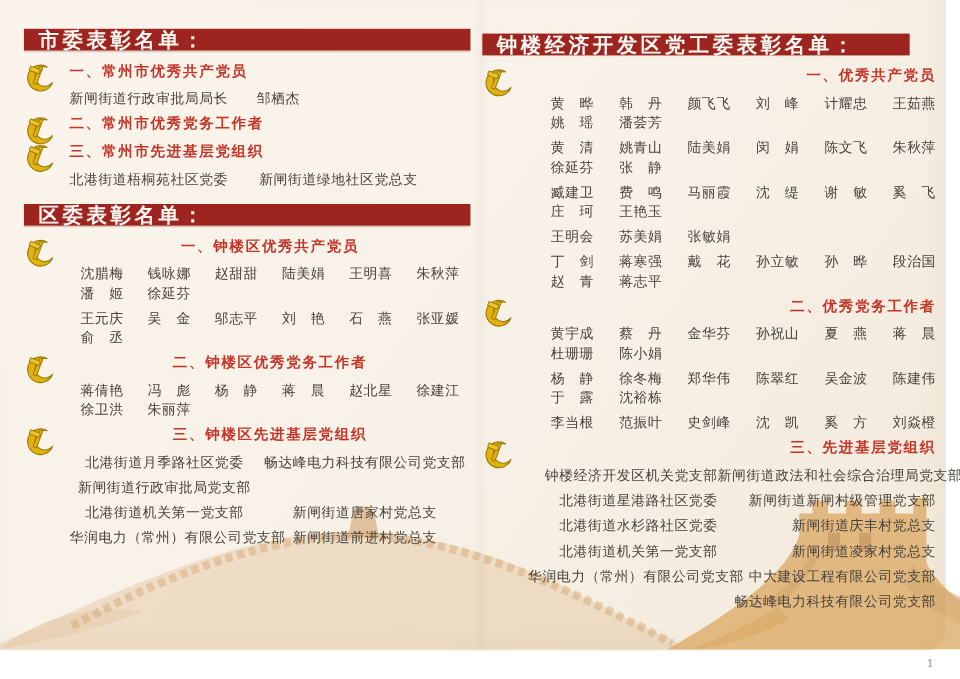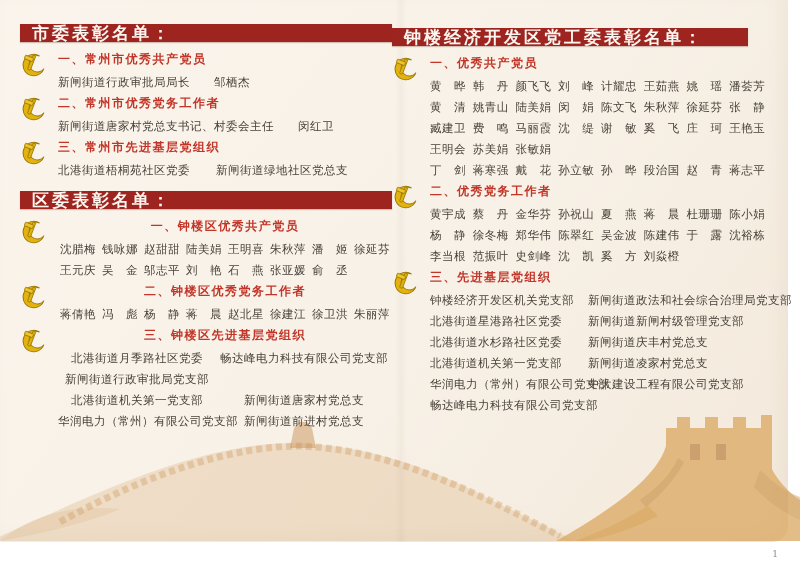--- a/index.html
+++ b/index.html
@@ -23,21 +23,21 @@
     box-shadow:inset -8px -8px 16px rgba(120,90,50,.05);
   }
   .fold{
     position:absolute;left:395px;top:0;bottom:24px;width:12px;
     background:linear-gradient(90deg,rgba(80,50,20,0) 0%,rgba(80,50,20,.035) 50%,rgba(80,50,20,0) 100%);
     pointer-events:none;
   }
   .wall-art{position:absolute;left:0;top:0;pointer-events:none;}
   .page-col{position:absolute;z-index:2;}
   .page-left{left:20px;top:24px;width:372px;}
-  .page-right{left:392px;top:28px;width:378px;}
+  .page-right{left:402px;top:28px;width:378px;text-align:right;}
   .bank + .bank{margin-top:13px;text-align:center;}
   .banner{
     width:100%;height:18px;display:flex;align-items:center;
     background:var(--banner-red);
     padding:0 12px;margin-bottom:9px;
     box-shadow:0 1px 1px rgba(100,30,20,.25);
   }
   .page-right .banner{width:356px;}
   .banner-text{
     color:#fbf7f0;font-size:17px;font-weight:bold;letter-spacing:3px;
@@ -45,21 +45,21 @@
     white-space:nowrap;
   }
   .section{position:relative;padding-left:38px;margin-bottom:5px;}
   .emblem{position:absolute;left:-2px;top:1px;width:30px;height:28px;transform:rotate(-14deg);}
   .sec-title{
     color:var(--heading-red);font-weight:bold;font-size:12px;
     letter-spacing:1.5px;margin:1px 0 6px 0;white-space:nowrap;
   }
   .row{margin:0 0 5px 0;}
   .row-names{
-    display:grid;grid-template-columns:repeat(8,1fr);
+    display:grid;grid-template-columns:repeat(6,1fr);
     column-gap:2px;
   }
   .row-orgs{
     display:grid;grid-template-columns:158px 1fr;column-gap:0;
   }
   .cell{
     font-family:"DejaVu Serif",serif;
     font-size:11.5px;line-height:16px;color:var(--ink);
     letter-spacing:.5px;white-space:nowrap;
   }
@@ -113,23 +113,20 @@
             <span class="cell" style="grid-column: 1 / -1;">新闸街道行政审批局局长　　邹栖杰</span>
           </div>
         </div>
         <div class="section">
           <svg class="emblem" viewBox="0 0 24 24" xmlns="http://www.w3.org/2000/svg">
     <path d="M19.5,5 A9.2,9.2 0 1,0 20.5,16.5 A7,7 0 1,1 19.5,5 Z" fill="#e2b20e" stroke="#9c7a06" stroke-width="0.8"></path>
     <rect x="10.2" y="2.5" width="2.6" height="13" rx="0.6" transform="rotate(35 11.5 9)" fill="#e2b20e" stroke="#9c7a06" stroke-width="0.7"></rect>
     <rect x="6.5" y="3.2" width="7.5" height="3.2" rx="0.6" transform="rotate(35 10.2 4.8)" fill="#edc42c" stroke="#9c7a06" stroke-width="0.7"></rect>
   </svg>
           <div class="sec-title">二、常州市优秀党务工作者</div>
-          <div class="row row-orgs">
-            <span class="cell" style="grid-column: 1 / -1;">新闸街道唐家村党总支书记、村委会主任　　闵红卫</span>
-          </div>
         </div>
         <div class="section">
           <svg class="emblem" viewBox="0 0 24 24" xmlns="http://www.w3.org/2000/svg">
     <path d="M19.5,5 A9.2,9.2 0 1,0 20.5,16.5 A7,7 0 1,1 19.5,5 Z" fill="#e2b20e" stroke="#9c7a06" stroke-width="0.8"></path>
     <rect x="10.2" y="2.5" width="2.6" height="13" rx="0.6" transform="rotate(35 11.5 9)" fill="#e2b20e" stroke="#9c7a06" stroke-width="0.7"></rect>
     <rect x="6.5" y="3.2" width="7.5" height="3.2" rx="0.6" transform="rotate(35 10.2 4.8)" fill="#edc42c" stroke="#9c7a06" stroke-width="0.7"></rect>
   </svg>
           <div class="sec-title">三、常州市先进基层党组织</div>
           <div class="row row-orgs">
             <span class="cell">北港街道梧桐苑社区党委</span>

